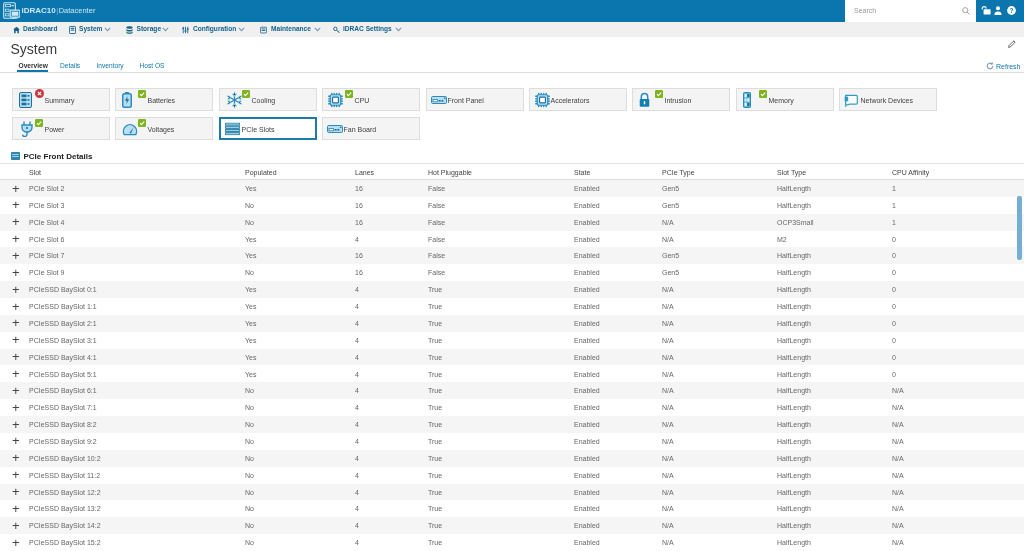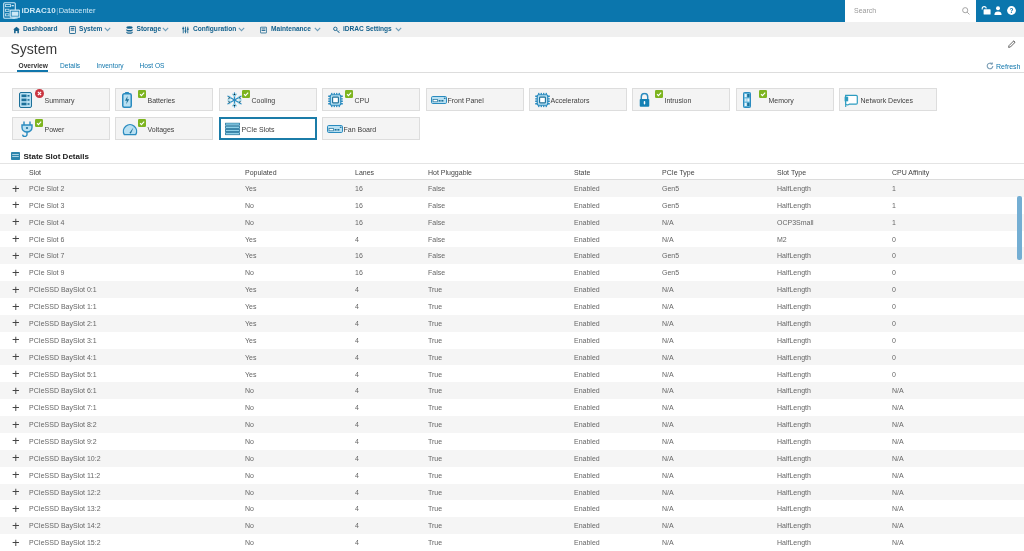--- a/index.html
+++ b/index.html
@@ -435,21 +435,21 @@
       <span class="tlabel" style="left:20.5px">Fan Board</span>
     </div>
 
 <span id="sicon">
       <svg width="9" height="8" viewBox="0 0 9 8">
         <rect x="0" y="0" width="9" height="8" rx="0.8" fill="#2e85ad"></rect>
         <rect x="1.2" y="2" width="6.6" height="0.9" fill="#bcdcea"></rect>
         <rect x="1.2" y="4" width="6.6" height="0.9" fill="#bcdcea"></rect>
       </svg>
     </span>
-<div id="stitle">State Slot Details</div>
+<div id="stitle">PCIe Front Details</div>
 <div id="tabletop"></div>
 <div id="thead">
       <span class="hc" style="left:29px">Slot</span>
       <span class="hc" style="left:245px">Populated</span>
       <span class="hc" style="left:355px">Lanes</span>
       <span class="hc" style="left:428px">Hot Pluggable</span>
       <span class="hc" style="left:574px">State</span>
       <span class="hc" style="left:662px">PCIe Type</span>
       <span class="hc" style="left:777px">Slot Type</span>
       <span class="hc" style="left:892px">CPU Affinity</span>

